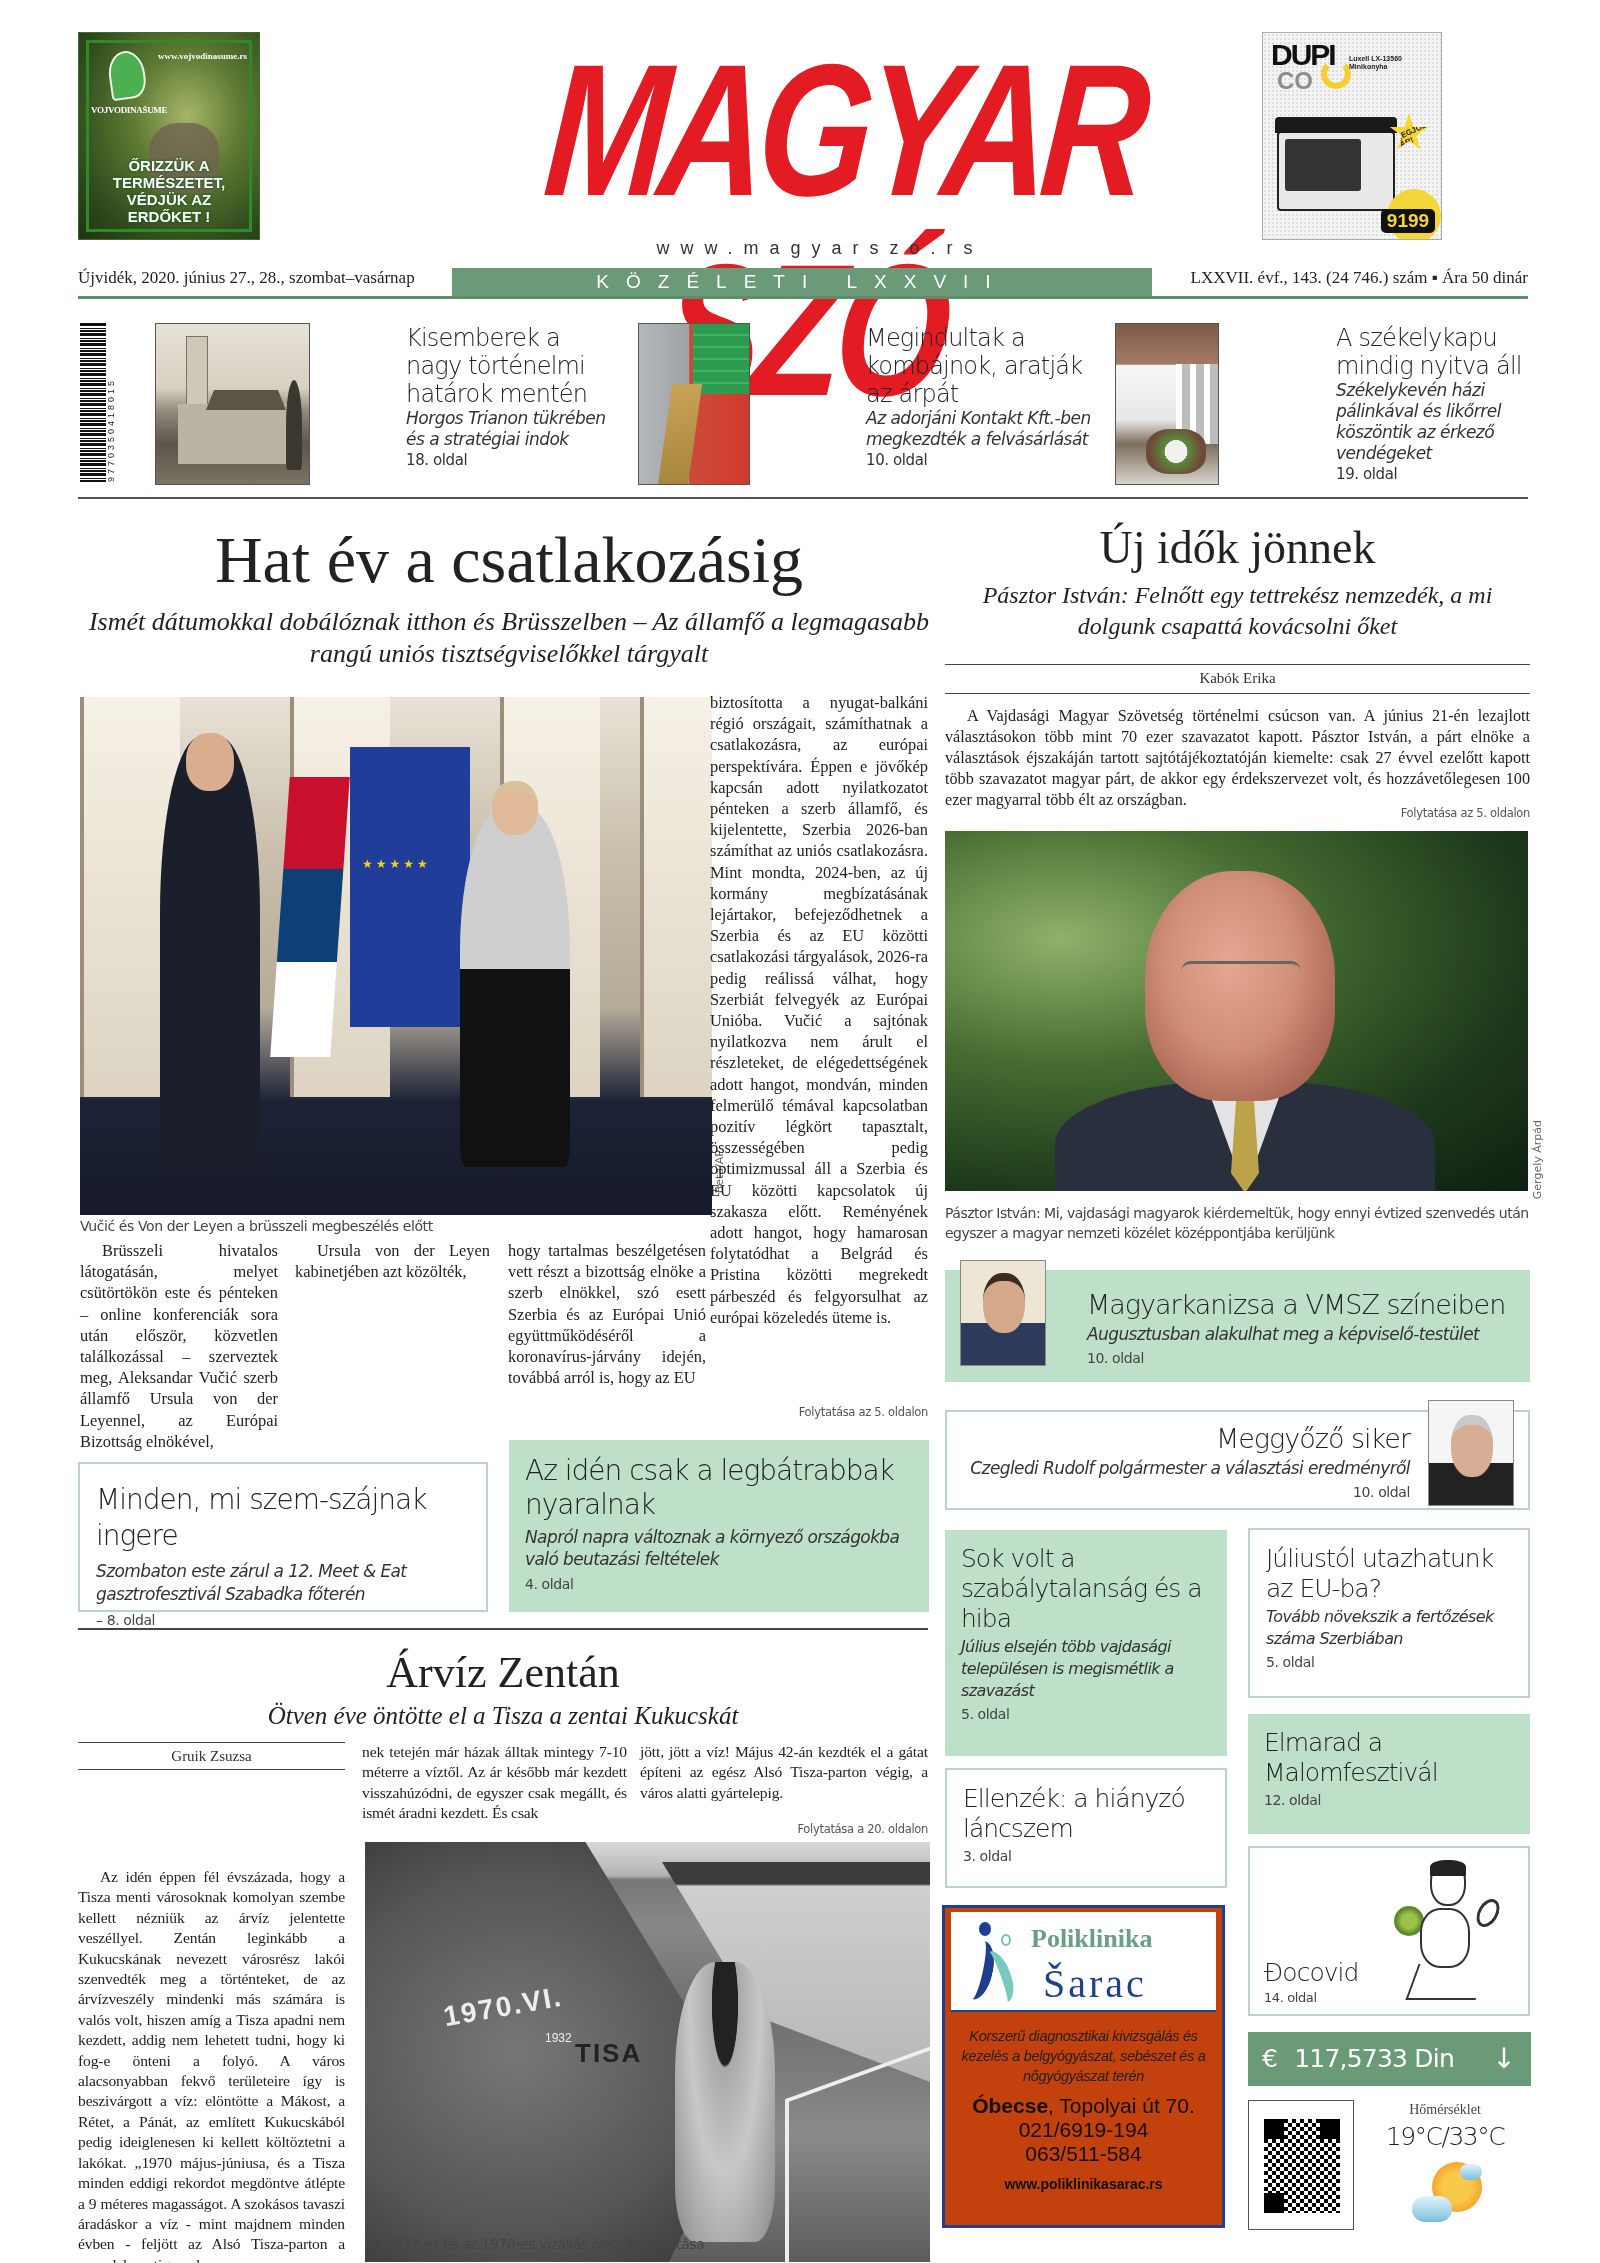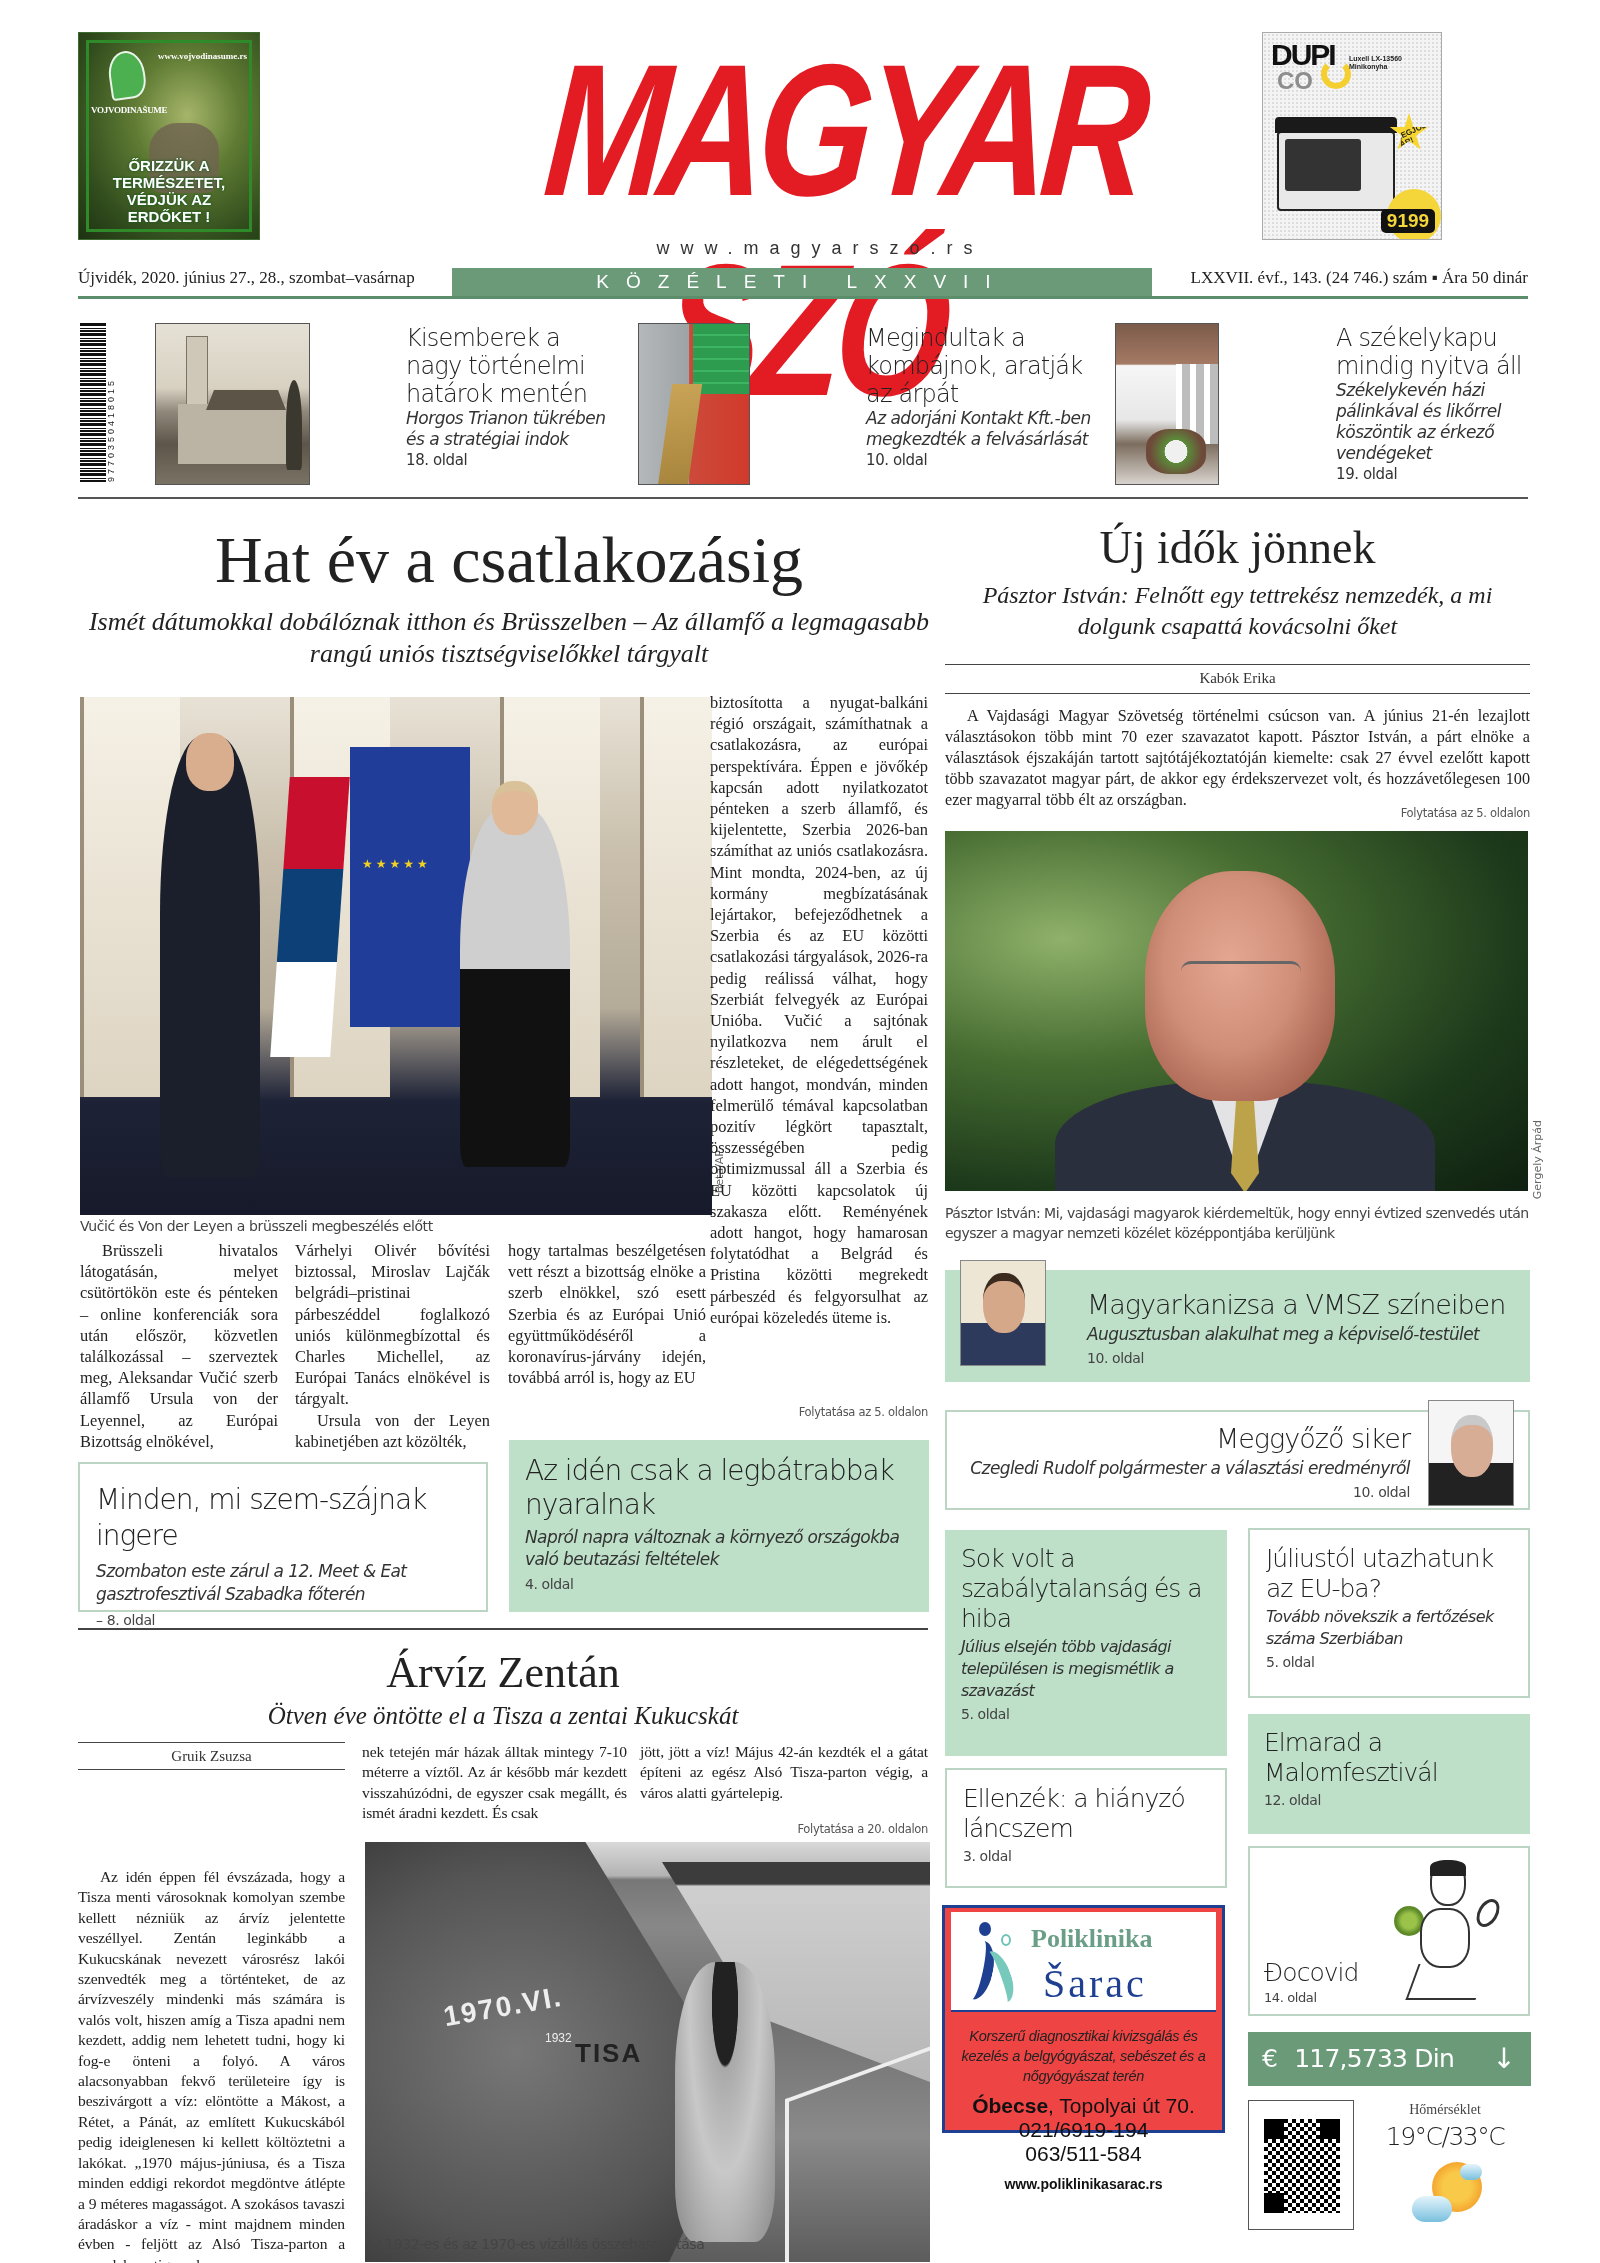--- a/index.html
+++ b/index.html
@@ -160,21 +160,21 @@
   .box-docovid .p { font-size: 13px; margin-top: 2px; }
   .box-docovid .cartoon { position:absolute; left: 140px; top: 12px; width: 120px; height: 148px; }
   .box-docovid .cartoon .face { position:absolute; left:40px; top:0; width:36px; height:46px; border:2px solid #333; border-radius:45%; background:#fff;}
   .box-docovid .cartoon .hair { position:absolute; left:40px; top:0; width:36px; height:16px; background:#222; border-radius:45% 45% 0 0;}
   .box-docovid .cartoon .virus { position:absolute; left:4px; top:46px; width:30px; height:30px; border-radius:50%; background: radial-gradient(circle,#9bc34a 40%,#5e8a2a 70%); border: 2px dotted #5e8a2a;}
   .box-docovid .cartoon .body { position:absolute; left:30px; top:48px; width:50px; height:60px; border:2px solid #333; border-radius:40%; background:#fff;}
   .box-docovid .cartoon .racket { position:absolute; left:88px; top:38px; width:20px; height:30px; border:3px solid #333; border-radius:50%; transform: rotate(30deg);}
   .box-docovid .cartoon .legs { position:absolute; left:22px; top:104px; width:70px; height:36px; border-bottom: 2px solid #333; border-left:2px solid #333; transform: skewX(-20deg);}
 
   
-  .ad-poli { left: 942px; top: 1905px; width: 283px; height: 228px; border: 3px solid #1f3f91; background: #ef4444; padding: 4px; }
+  .ad-poli { left: 942px; top: 1905px; width: 283px; height: 323px; border: 3px solid #1f3f91; background: #c2410c; padding: 4px; }
   .ad-poli .top { position:relative; background: #fff; height: 100px; border-bottom: 2px solid #1f3f91; margin: 0 2px; }
   .ad-poli .logo-shape { position:absolute; left:8px; top:8px; width:60px; height:88px; }
   .ad-poli .logo-shape .dot1 { position:absolute; left:20px; top:2px; width:12px; height:14px; background:#1f3f91; border-radius:50%;}
   .ad-poli .logo-shape .dot2 { position:absolute; left:42px; top:14px; width:10px; height:12px; border:2px solid #6ec4b5; border-radius:50%;}
   .ad-poli .logo-shape .arc1 { position:absolute; left:4px; top:20px; width:30px; height:60px; border-right:10px solid #1f3f91; border-radius:0 50% 50% 0; transform: rotate(12deg);}
   .ad-poli .logo-shape .arc2 { position:absolute; left:26px; top:30px; width:26px; height:54px; border-right:10px solid #76c9bb; border-radius:0 50% 50% 0; transform: rotate(-20deg);}
   .ad-poli .name1 { position:absolute; left:80px; top:12px; font: bold 26px/30px "Liberation Serif", serif; color:#6a9e86; }
   .ad-poli .name2 { position:absolute; left:92px; top:50px; font: 40px/44px "Liberation Serif", serif; color:#1f3f91; letter-spacing: 3px; }
   .ad-poli .desc { text-align:center; font: italic 14.5px/20px "Liberation Sans", sans-serif; color:#222; margin-top: 14px; letter-spacing: -0.3px;}
   .ad-poli .addr { text-align:center; font: 21px/24px "Liberation Sans", sans-serif; color:#111; margin-top: 8px; }
@@ -318,21 +318,20 @@
 
 <div class="abs col col-r1">
     <p class="noind">biztosította a nyugat-balkáni régió országait, számíthatnak a csatlakozásra, az európai perspektívára. Éppen e jövőkép kapcsán adott nyilatkozatot pénteken a szerb államfő, és kijelentette, Szerbia 2026-ban számíthat az uniós csatlakozásra. Mint mondta, 2024-ben, az új kormány megbízatásának lejártakor, befejeződhetnek a Szerbia és az EU közötti csatlakozási tárgyalások, 2026-ra pedig reálissá válhat, hogy Szerbiát felvegyék az Európai Unióba. Vučić a sajtónak nyilatkozva nem árult el részleteket, de elégedettségének adott hangot, mondván, minden felmerülő témával kapcsolatban pozitív légkört tapasztalt, összességében pedig optimizmussal áll a Szerbia és EU közötti kapcsolatok új szakasza előtt. Reményének adott hangot, hogy hamarosan folytatódhat a Belgrád és Pristina közötti megrekedt párbeszéd és felgyorsulhat az európai közeledés üteme is.</p>
   </div>
 <div class="abs cont cont-main">Folytatása az 5. oldalon</div>
 
 <div class="abs col col-b1">
     <p>Brüsszeli hivatalos látogatásán, melyet csütörtökön este és pénteken – online konferenciák sora után először, közvetlen találkozással – szerveztek meg, Aleksandar Vučić szerb államfő Ursula von der Leyennel, az Európai Bizottság elnökével,</p>
   </div>
 <div class="abs col col-b2">
-  <p class="noind">Várhelyi Olivér bővítési biztossal, Miroslav Lajčák belgrádi–pristinai párbeszéddel foglalkozó uniós különmegbízottal és Charles Michellel, az Európai Tanács elnökével is tárgyalt.</p>
   <p>Ursula von der Leyen kabinetjében azt közölték,</p>
 </div>
 <div class="abs col col-b3">
     <p class="noind">hogy tartalmas beszélgetésen vett részt a bizottság elnöke a szerb elnökkel, szó esett Szerbia és az Európai Unió együttműködéséről a koronavírus-járvány idején, továbbá arról is, hogy az EU</p>
   </div>
 
 <div class="abs box box-white box-minden">
   <div class="h">Minden, mi szem-szájnak ingere</div>
   <div class="s">Szombaton este zárul a 12. Meet &amp; Eat gasztrofesztivál Szabadka főterén</div>
   <div class="p">– 8. oldal</div>

